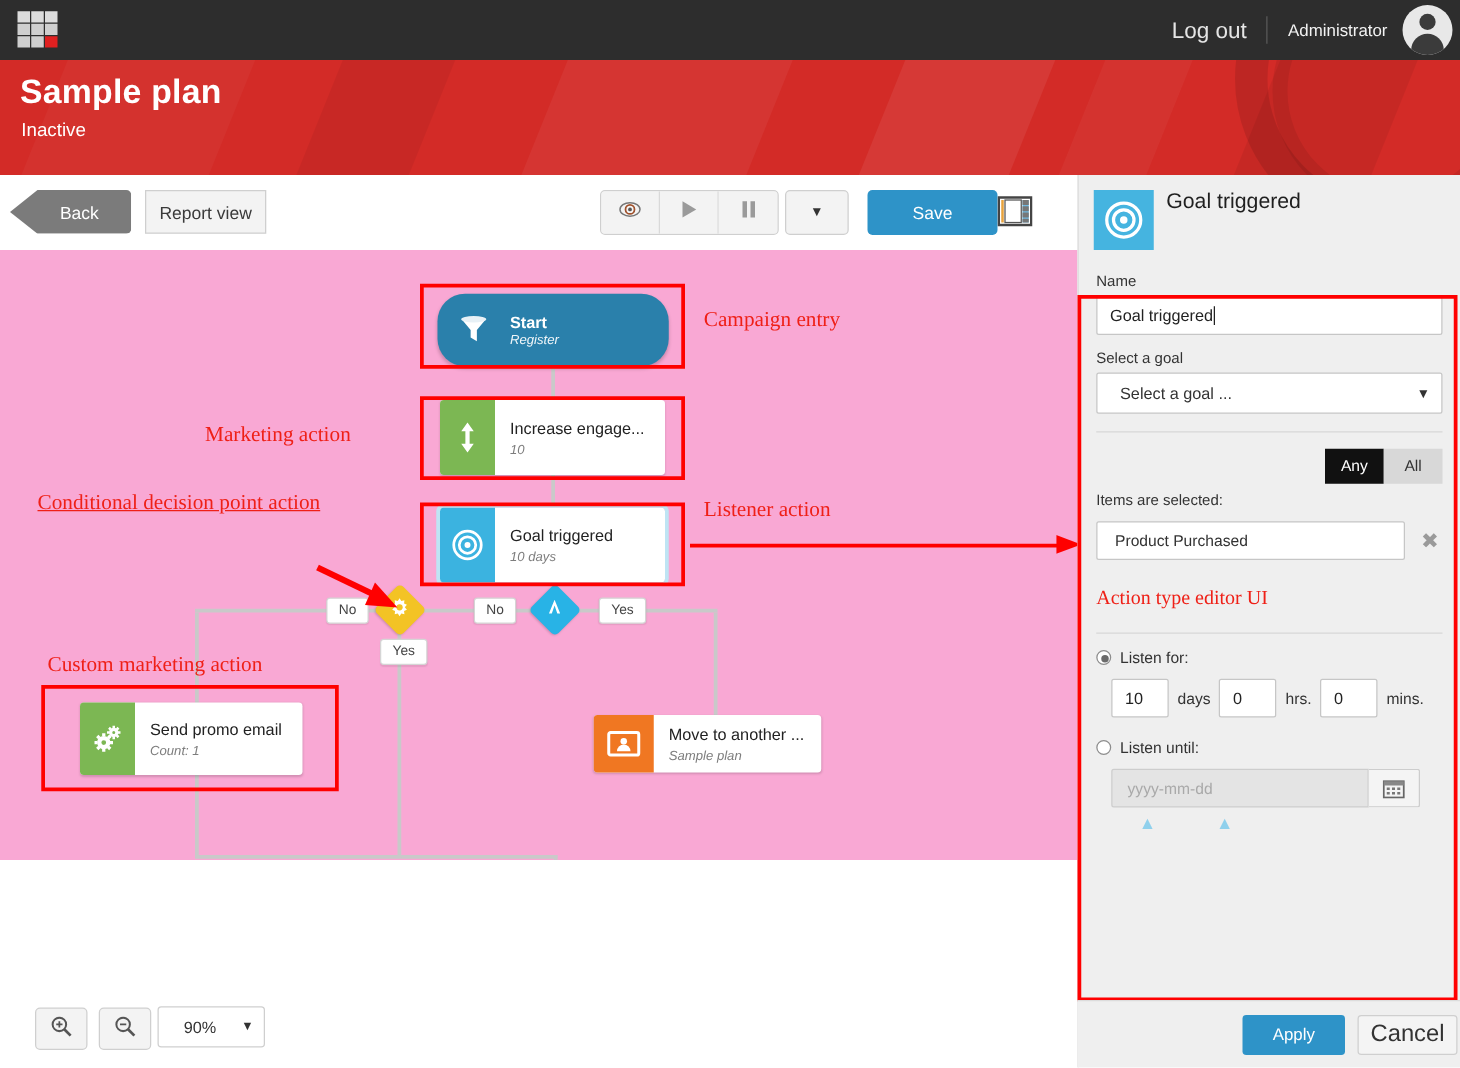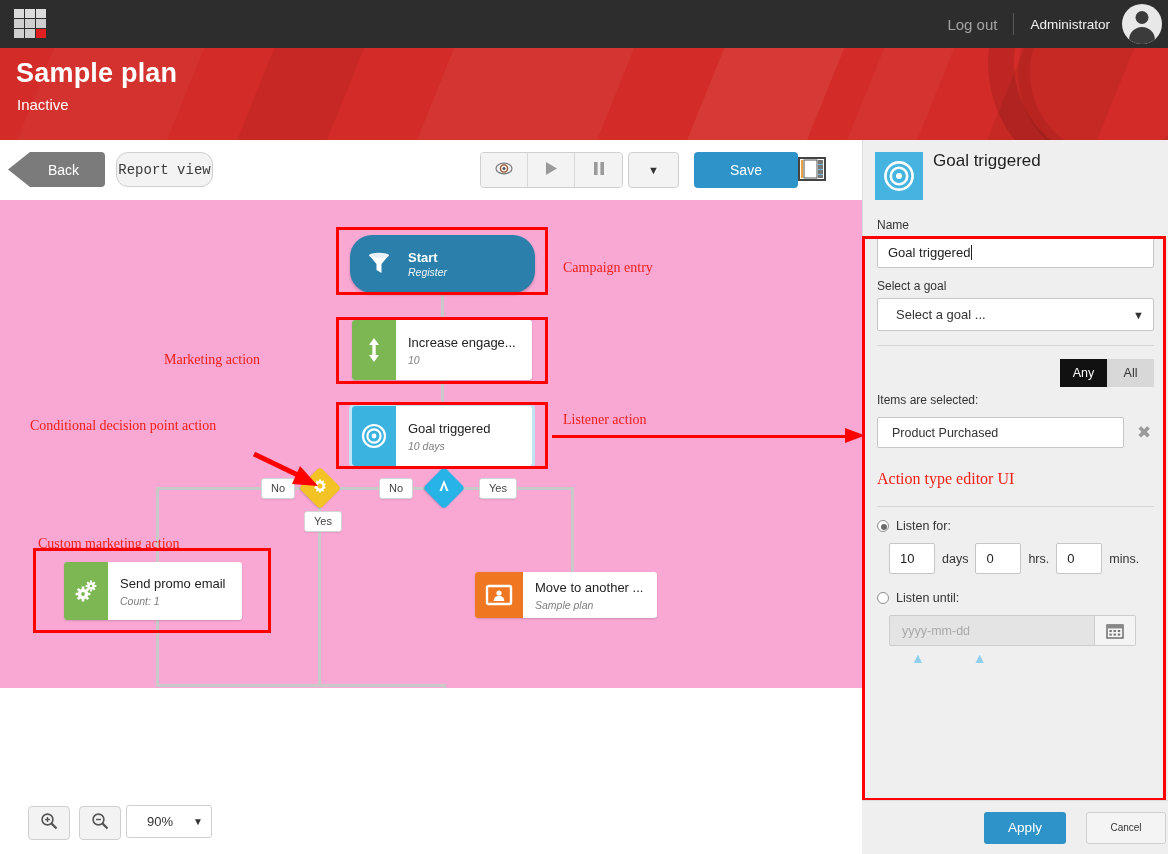--- a/index.html
+++ b/index.html
@@ -25,21 +25,21 @@
   }
   .logo-cell { background: #cfcfcf; }
   .logo-cell.c1 { background: #dcdcdc; }
   .logo-cell.red { background: #e02020; }
 
   .topbar-right {
     position: absolute; right: 0; top: 0; height: 48px;
     display: flex; align-items: center; gap: 0;
   }
   .logout-link {
-    color: #a3a3a3; font-size: 15px; text-decoration: none;
+    color: #e5e5e5; font-size: 18px; text-decoration: none;
     padding: 0 14px 0 0; cursor: pointer;
   }
   .topbar-divider {
     width: 1px; height: 22px; background: #5a5a5a; margin: 0 2px;
   }
   .admin-label {
     color: #f2f2f2; font-size: 13.5px; padding: 0 12px 0 14px;
   }
   .avatar {
     width: 40px; height: 40px; border-radius: 50%;
@@ -101,25 +101,24 @@
     font-size: 14px;
     display: flex; align-items: center; justify-content: center;
     padding-left: 14px;
     border-radius: 0 4px 4px 0;
     clip-path: polygon(22px 0, 100% 0, 100% 100%, 22px 100%, 0 50%);
     cursor: pointer;
   }
   .report-btn {
     position: absolute; left: 116px; top: 152px;
     width: 97px; height: 35px;
-    background: #f3f3f3; border: 1px solid #cfcfcf; border-radius: 12px;
+    background: #f3f3f3; border: 1px solid #cfcfcf; border-radius: 0;
     color: #3a3a3a; font-size: 14px;
     display: flex; align-items: center; justify-content: center;
     cursor: pointer;
-    font-family: Liberation Mono, monospace;
   }
   .ctrl-group {
     position: absolute; left: 480px; top: 152px;
     display: flex; height: 36px;
     border: 1px solid #cfcfcf; border-radius: 4px; overflow: hidden;
     background: #f3f3f3;
   }
   .ctrl-btn {
     width: 47px; height: 34px;
     display: flex; align-items: center; justify-content: center;
@@ -185,23 +184,22 @@
   .branch-label {
     position: absolute; background: #fff; border: 1px solid #d5d5d5;
     border-radius: 3px; font-size: 11px; color: #444;
     padding: 4px 9px; line-height: 1;
     box-shadow: 0 1px 1px rgba(0,0,0,.08);
   }
 
   
   .ann-box { position: absolute; border: 3px solid #f00; pointer-events: none; }
   .ann-txt {
-    position: absolute; color: #ef2017; font-size: 14px;
+    position: absolute; color: #ef2017; font-size: 17px;
     font-family: "Liberation Serif", serif;
-    margin-top: 14px;
   }
   .ann-line { position: absolute; background: #f00; height: 3px; }
   .zbtn {
     position: absolute; top: 806px; width: 42px; height: 34px;
     background: #f3f3f3; border: 1px solid #cfcfcf; border-radius: 4px;
     display: flex; align-items: center; justify-content: center; cursor: pointer;
   }
   .zsel {
     position: absolute; left: 126px; top: 805px;
     width: 86px; height: 33px; background: #fff;
@@ -302,23 +300,23 @@
     display: flex; align-items: center; justify-content: flex-end;
     gap: 0; padding-right: 2px;
   }
   .apply-btn {
     width: 82px; height: 32px; background: #2e93c8; color: #fff;
     border-radius: 3px; font-size: 13.5px;
     display: flex; align-items: center; justify-content: center; cursor: pointer;
   }
   .cancel-btn {
     width: 80px; height: 32px; background: #f4f4f4; border: 1px solid #cfcfcf;
-    color: #333; border-radius: 3px; font-size: 10px;
+    color: #333; border-radius: 3px; font-size: 19px;
     display: flex; align-items: center; justify-content: center; cursor: pointer;
-    margin-left: 20px;
+    margin-left: 10px;
   }
   .rp-red-outline {
     position: absolute; left: 862px; top: 236px; width: 304px; height: 565px;
     border: 3px solid #f00; pointer-events: none;
   }
 </style>
 </head>
 <body>
 
 <div id="app">
@@ -535,21 +533,21 @@
   <div class="ann-box" style="left:336px; top:317px; width:212px; height:67px;"></div>
   <div class="ann-txt" style="left:164px; top:338px;">Marketing action</div>
 
   <div class="ann-box" style="left:336px; top:402px; width:212px; height:67px;"></div>
   <div class="ann-txt" style="left:563px; top:398px;">Listener action</div>
   <div class="ann-line" style="left:552px; top:435px; width:300px;"></div>
   <svg style="position:absolute; left:845px; top:426px;" width="22" height="20">
     <polygon points="0,2 20,9.5 0,17" fill="#f00"></polygon>
   </svg>
 
-  <div class="ann-txt" style="left:30px; top:404px; width:230px; line-height:1.2;">
+  <div class="ann-txt" style="left:30px; top:392px; width:230px; line-height:1.2;text-decoration:underline;">
     <span>Conditional decision point action</span>
   </div>
   <svg style="position:absolute; left:252px; top:450px;" width="70" height="40">
     <line x1="2" y1="4" x2="52" y2="28" stroke="#f00" stroke-width="5"></line>
     <polygon points="48,16 66,36 40,34" fill="#f00"></polygon>
   </svg>
 
   <div class="ann-txt" style="left:38px; top:522px;">Custom marketing action</div>
   <div class="ann-box" style="left:33px; top:548px; width:238px; height:85px;"></div>
 

